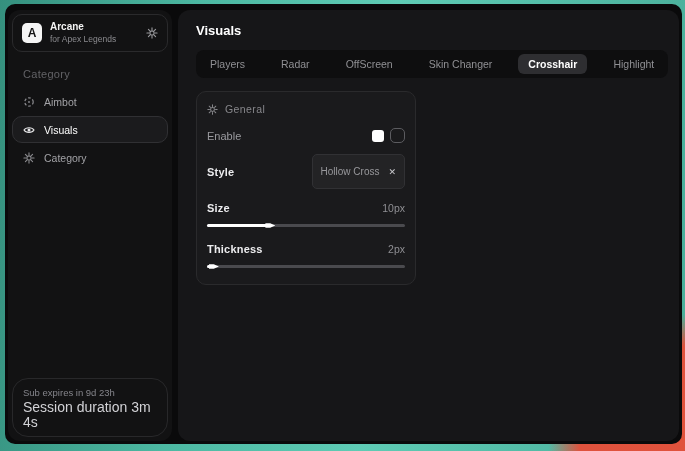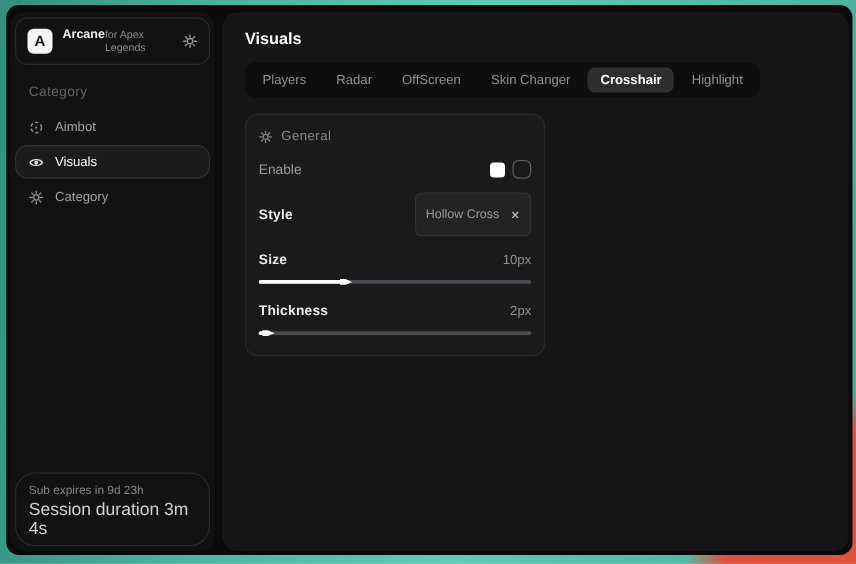--- a/index.html
+++ b/index.html
@@ -26,21 +26,21 @@
   .side-header {
     position:absolute; left:4px; top:4px; right:4px; height:38px;
     border:1px solid #2a2a2c; border-radius:10px;
     display:flex; align-items:center; gap:8px; padding:0 9px;
   }
   .logo {
     width:20px; height:20px; background:#f5f5f5; border-radius:5px;
     display:flex; align-items:center; justify-content:center;
     color:#141414; font-weight:bold; font-size:12px; flex:0 0 auto;
   }
-  .app-titles { display:flex; flex-direction:row; line-height:1.25; }
+  .app-titles { display:flex; flex-direction:column; line-height:1.25; }
   .app-name { color:#f2f2f2; font-size:10px; font-weight:bold; }
   .app-sub  { color:#8b8b8f; font-size:8.5px; }
   .side-gear { margin-left:auto; color:#9a9a9e; display:flex; }
 
   .category { margin:58px 0 0 15px; font-size:11px; color:#626266; letter-spacing:.3px; }
 
   .nav { margin-top:8px; padding:0 4px; display:flex; flex-direction:column; gap:1px; }
   .nav-item {
     height:27px; display:flex; align-items:center; gap:9px;
     padding:0 10px; border:1px solid transparent; border-radius:10px;
@@ -59,31 +59,31 @@
   .foot-line2 { font-size:14px; color:#d2d2d6; }
 
   
   .main {
     position:absolute; left:173px; top:6px; width:501px; height:431px;
     background:#161618; border-radius:12px; padding:13px 0 0 18px;
   }
   .main-title { color:#ffffff; font-size:13px; font-weight:bold; }
 
   .tabstrip {
-    margin-top:12px; display:inline-flex; gap:4px;
+    margin-top:12px; display:inline-flex; gap:16px;
     background:#0e0e0f; border-radius:8px; padding:4px;
   }
   .tab {
     padding:4px 10px; font-size:10.5px; color:#909094;
     border-radius:6px; white-space:nowrap; cursor:default;
   }
   .tab.selected { background:#2e2e31; color:#ffffff; font-weight:bold; }
 
   .panel {
-    margin-top:13px; width:240px;
+    margin-top:13px; width:220px;
     background:#1a1a1c; border:1px solid #2a2a2c; border-radius:10px;
     padding:11px 10px 13px;
   }
   .panel-head { display:flex; align-items:center; gap:7px; color:#87878b; font-size:10.5px; letter-spacing:.4px; }
   .panel-head .picon { display:flex; color:#87878b; }
 
   .row { display:flex; align-items:center; justify-content:space-between; }
   .row-enable { margin-top:13px; }
   .lbl-dim  { color:#9a9a9e; font-size:11px; }
   .lbl      { color:#ececee; font-size:11px; font-weight:bold; letter-spacing:.2px; }

